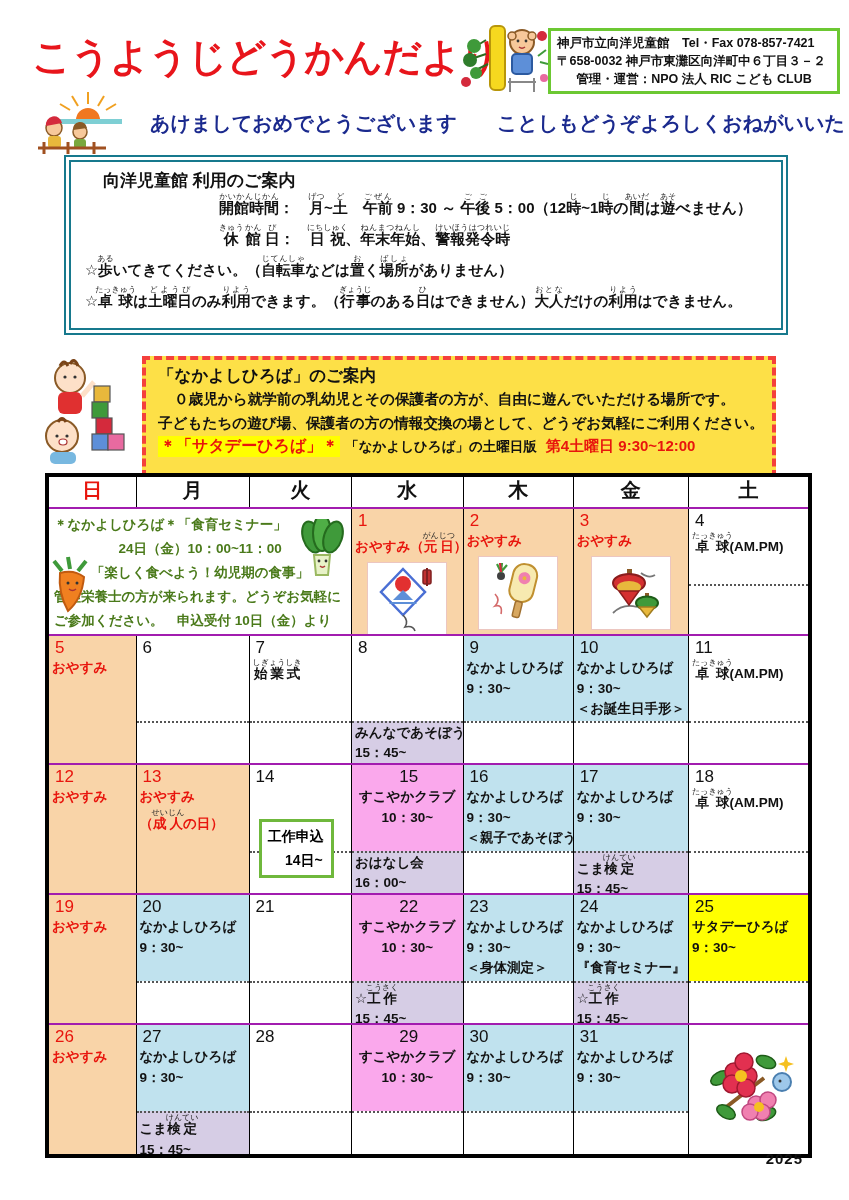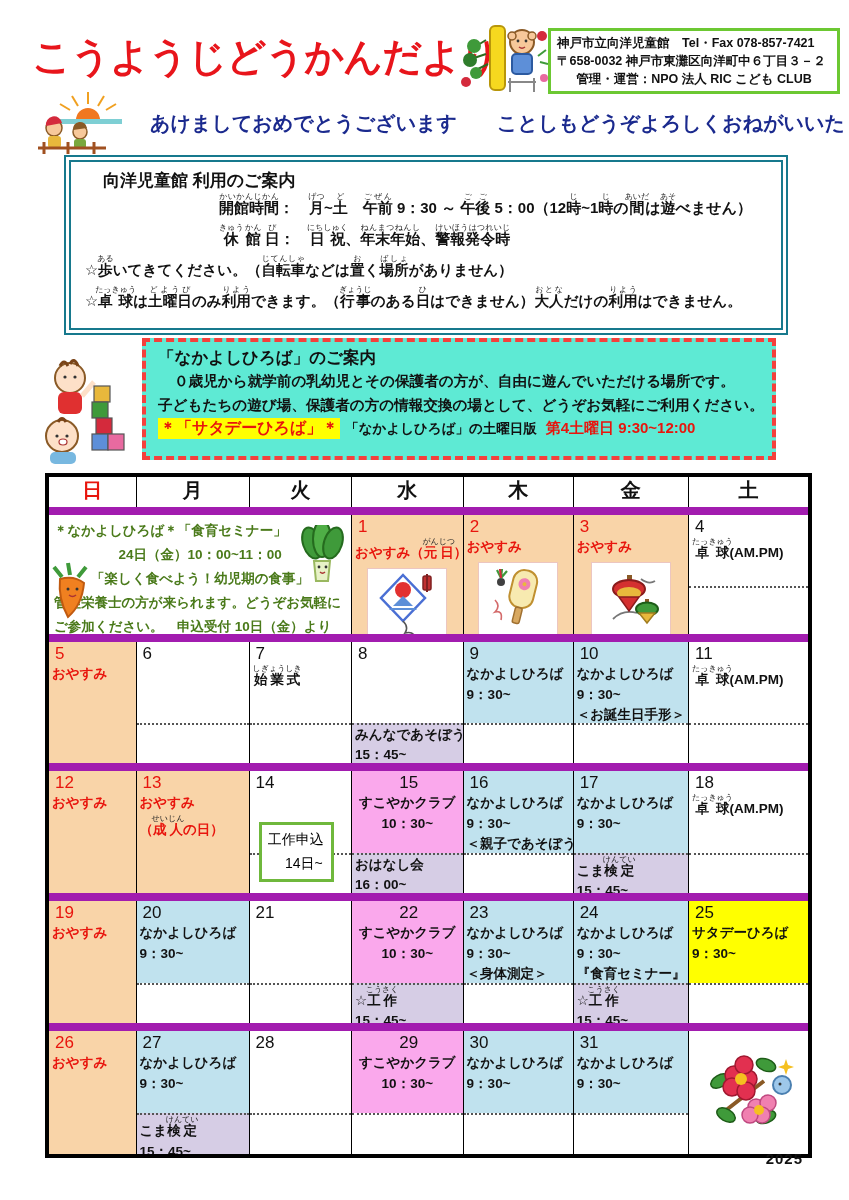--- a/index.html
+++ b/index.html
@@ -23,36 +23,36 @@
               border:7px double var(--info-border); padding:5px 10px 0 10px; background:#fff; }
   .ib-title { font-size:17px; font-weight:bold; margin:2px 0 0 22px; color:#111; }
   .rline { font-size:15px; font-weight:bold; line-height:2.0; color:#111; white-space:nowrap; }
   .rline.hours { margin-left:138px; }
   .rline.note { margin-left:4px; font-size:14.6px; }
   ruby { ruby-position:over; }
   rt { font-size:8px; font-weight:normal; color:#222; }
 
   
   .hiroba-icon { position:absolute; left:28px; top:352px; width:112px; height:116px; }
-  .hiroba-box { position:absolute; left:142px; top:338px; width:634px; height:122px;
-                border:4px dashed var(--hiroba-border); padding:5px 10px 17px 12px; background:#5eead4; }
+  .hiroba-box { position:absolute; left:142px; top:356px; width:634px; height:122px;
+                border:4px dashed var(--hiroba-border); padding:5px 10px 17px 12px; background:#fde047; }
   .hb-row1 { display:flex; align-items:baseline; }
   .hb-title { font-size:16.5px; font-weight:bold; color:#111; }
   .hb-sched { margin-left:36px; font-size:17px; font-weight:bold; color:var(--holiday-text); text-decoration:underline; }
   .hb-desc { font-size:14.6px; font-weight:bold; color:#111; line-height:1.65; white-space:nowrap; }
   .hb-desc.indent { padding-left:16px; }
   .hb-sat { display:flex; align-items:center; margin-top:1px; }
   .hb-sat-label { background:var(--highlight); color:var(--holiday-text); font-size:16px; font-weight:bold; padding:0 2px; }
   .hb-sat-desc { font-size:13.5px; font-weight:bold; color:#111; margin-left:5px; }
   .hb-sat-time { color:var(--holiday-text); font-size:15px; font-weight:bold; margin-left:9px; }
 
   
   .calendar { position:absolute; left:45px; top:473px; width:767px; border:4px solid #000; background:#fff; }
   .cal-row { display:flex; width:100%; }
-  .cal-row + .cal-row { border-top:8px solid #a21caf; }
+  .cal-row + .cal-row { border-top:2px solid #a21caf; }
   .cal-row.cal-header { height:30px; }
   .cal-cell { position:relative; display:flex; flex-direction:column; overflow:hidden; }
   .cal-cell + .cal-cell { border-left:1.5px solid #000; }
   .hd { font-size:20px; font-weight:bold; text-align:center; line-height:26px; color:#111; }
   .hd.sun { color:var(--holiday-text); }
   .c-top { flex:0 0 67%; padding:0 3px; overflow:hidden; }
   .c-top.grow { flex:1 1 auto; }
   .c-bottom { flex:1 1 auto; padding:0 3px; overflow:hidden; }
   .c-bottom.dotted { border-top:2px dotted #555; }
   .day { display:block; font-size:17px; line-height:1.2; padding:2px 0 0 3px; color:#111; }
@@ -61,21 +61,21 @@
   .ev.red { color:var(--holiday-text); }
   .bg-holiday { background:var(--holiday-bg); }
   .bg-hiroba { background:var(--hiroba-bg); }
   .bg-sukoyaka { background:var(--sukoyaka-bg);text-align:center; }
   .bg-afternoon { background:var(--afternoon-bg); }
   .bg-saturday { background:var(--saturday-bg); }
   .c-img { width:80px; height:74px; margin:4px auto 0; background:#fff; border:1px solid #ecc6c0;
            display:flex; align-items:center; justify-content:center; }
   .flower-cell { flex:1 1 auto; display:flex; align-items:center; justify-content:center; }
   .craft-box { position:absolute; left:9%; width:74%; top:42%; background:#fff; z-index:3;
-               border:3px solid var(--craft-border); padding:3px 6px; font-size:14px; font-weight:normal; line-height:1.7; }
+               border:3px solid var(--craft-border); padding:3px 6px; font-size:14px; font-weight:bold; line-height:1.7; }
   .craft-box .l2 { text-align:right; padding-right:2px; }
   .ann { position:relative; width:100%; height:100%; padding:4px 5px; }
   .a-line { font-size:13.5px; font-weight:bold; color:var(--announcement-text); line-height:1.78; white-space:nowrap; }
   .a-line.c { text-align:center; }
   .ann-icon-right { position:absolute; right:3px; top:10px; width:50px; height:62px; }
   .ann-icon-left { position:absolute; left:1px; top:46px; width:44px; height:58px; }
 
   .year { position:absolute; right:46px; top:1150px; font-size:15px; font-weight:bold; color:#111; letter-spacing:1px; }
 </style>
 </head>

